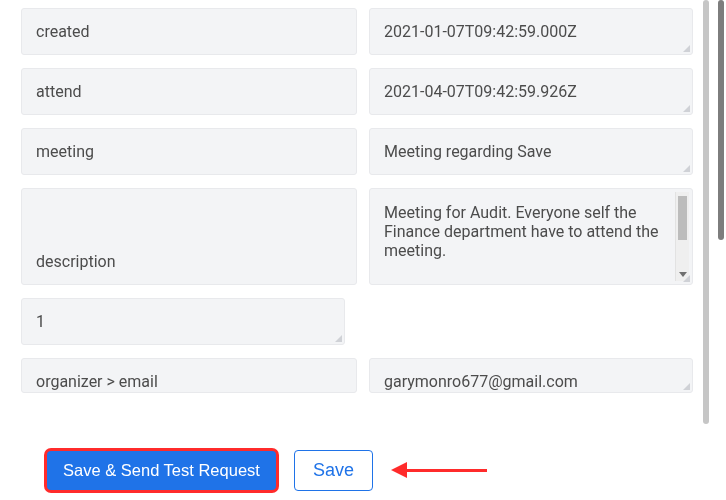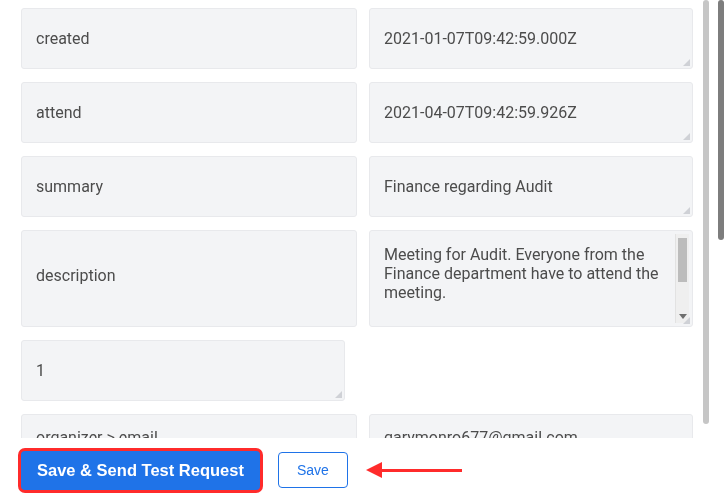--- a/index.html
+++ b/index.html
@@ -30,42 +30,42 @@
     align-items: stretch;
   }
   .cell-label, .cell-value {
     background: #f3f4f6;
     border: 1px solid #e8e9ec;
     border-radius: 3px;
     font-size: 16px;
     color: #4c4c4c;
     display: flex;
     align-items: center;
-    padding: 20px 14px;
+    padding: 13px 14px;
     position: relative;
   }
   .cell-label {
     width: 336px;
     flex-shrink: 0;
   }
   .cell-value {
     width: 324px;
     flex-shrink: 0;
     color: #4c4c4c;
     resize: none;
     font-family: inherit;
   }
   .row.tall .cell-value {
     align-items: flex-start;
     padding-top: 14px;
     padding-bottom: 14px;
     height: 97px;
   }
   .row.tall .cell-label {
-    align-items: center;
+    align-items: flex-end;
     padding-top: 14px;
   }
   
   .cell-value::after {
     content: "";
     position: absolute;
     right: 2px;
     bottom: 2px;
     width: 0; height: 0;
     border-left: 7px solid transparent;
@@ -130,31 +130,32 @@
     align-items: center;
     padding-left: 21px;
     gap: 18px;
   }
   .btn-primary {
     background: #1f73e8;
     color: #ffffff;
     border: none;
     border-radius: 4px;
     font-size: 16.5px;
-    font-weight: 700;
+    font-weight: 400;
     padding: 10px 16px;
     cursor: pointer;
     box-shadow: 0 0 0 3px #ff2b2b;
+    margin-left: 26px;
   }
   .btn-secondary {
     background: #ffffff;
     color: #1f73e8;
     border: 1.5px solid #1f73e8;
     border-radius: 4px;
-    font-size: 14px;
+    font-size: 18px;
     font-weight: 500;
     padding: 9px 18px;
     cursor: pointer;
   }
   .annotation-arrow {
     width: 96px;
     height: 20px;
     position: relative;
   }
   .annotation-arrow .shaft {
@@ -201,33 +202,33 @@
       <div class="cell-label">
           <span>attend</span>
         </div>
       <div class="cell-value">
           <span>2021-04-07T09:42:59.926Z</span>
         </div>
     </div>
 
     <div class="row">
       <div class="cell-label">
-          <span>summary</span>
-        </div>
-      <div class="cell-value">
-          <span>Finance regarding Audit</span>
+          <span>meeting</span>
+        </div>
+      <div class="cell-value">
+          <span>Meeting regarding Save</span>
         </div>
     </div>
 
     <div class="row tall">
       <div class="cell-label">
           <span>description</span>
         </div>
       <div class="cell-value">
-        <span>Meeting for Audit. Everyone from the Finance department have to attend the meeting.</span>
+        <span>Meeting for Audit. Everyone self the Finance department have to attend the meeting.</span>
         <div class="desc-scrollbar">
           <div class="thumb"></div>
           <div class="arrow-down"></div>
         </div>
       </div>
     </div>
 
 
     <div class="row">
       <div class="cell-value">

